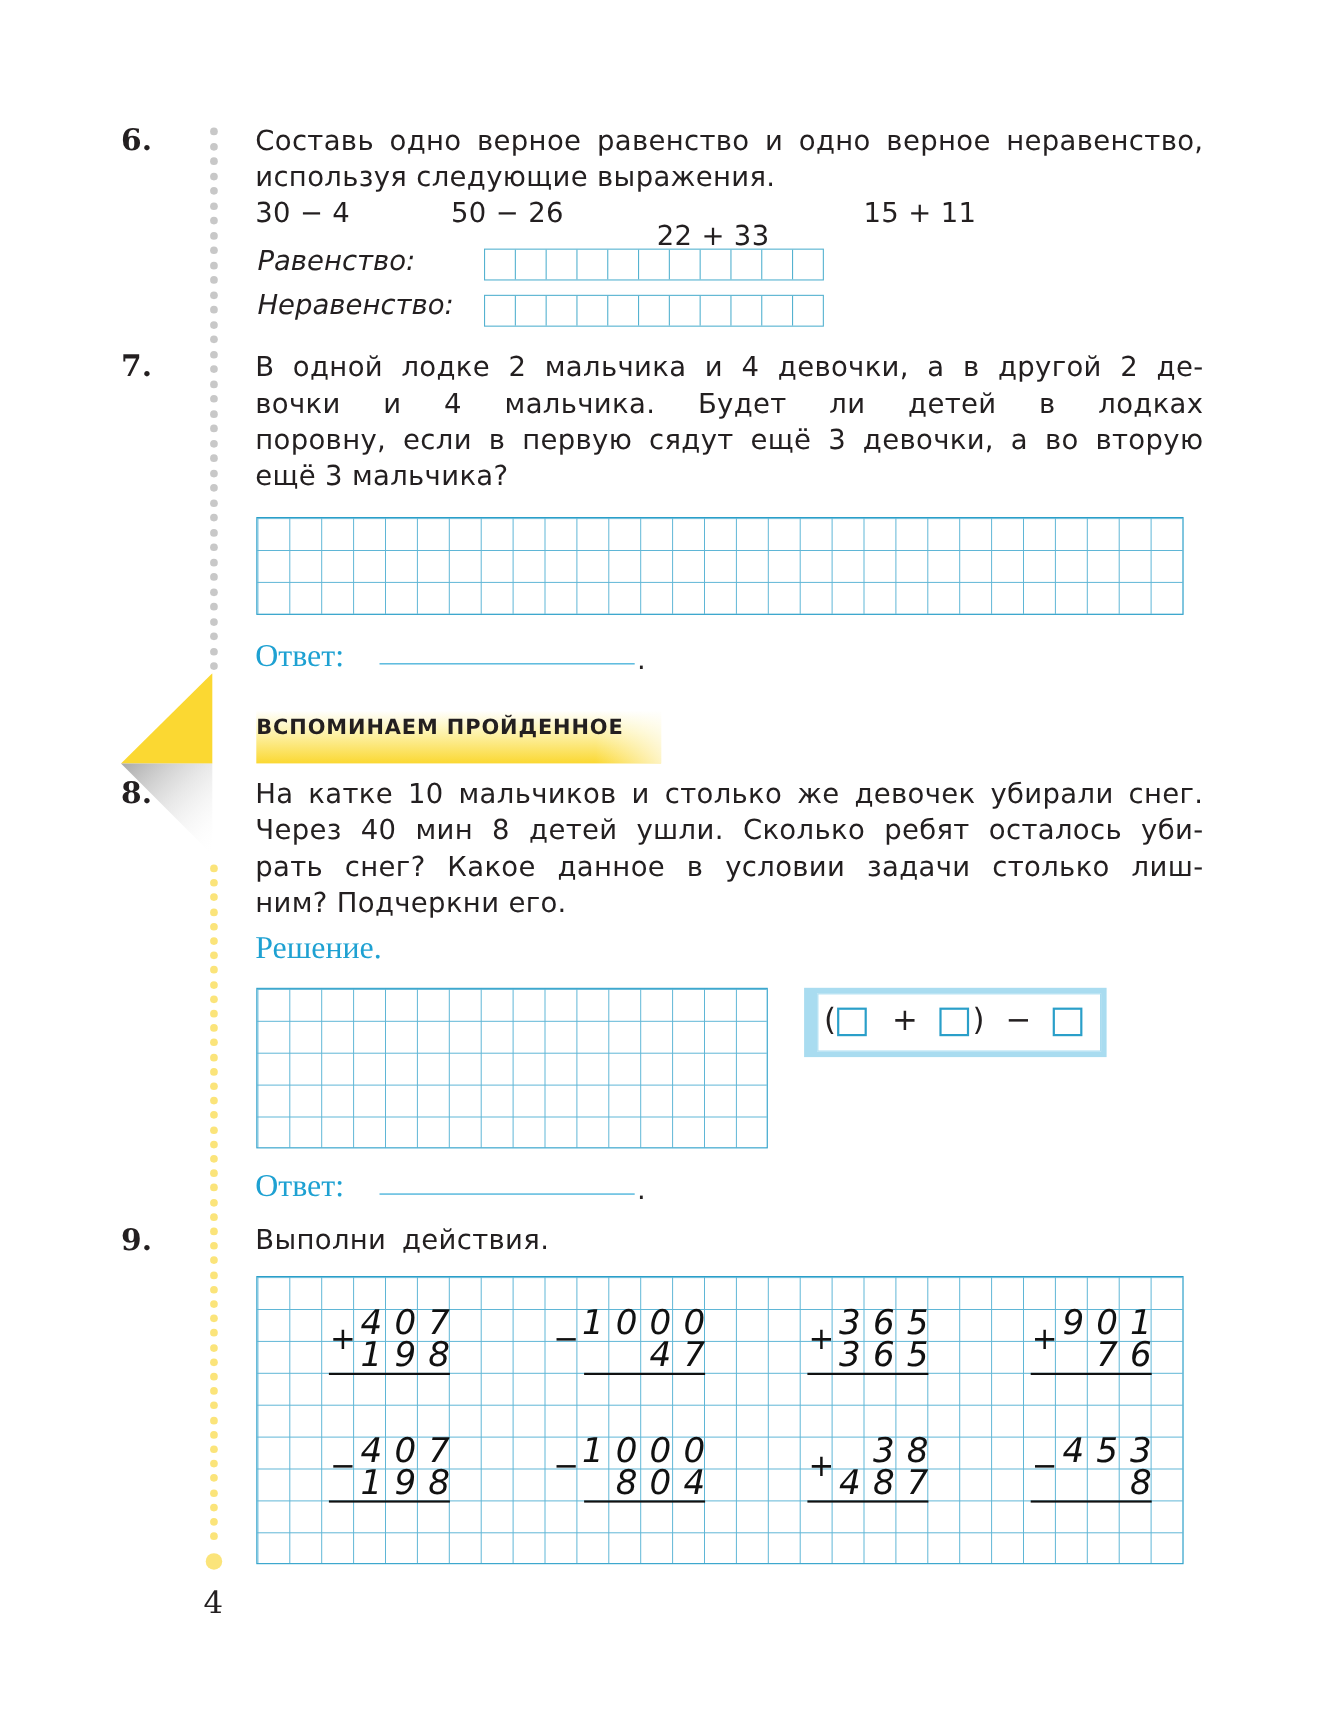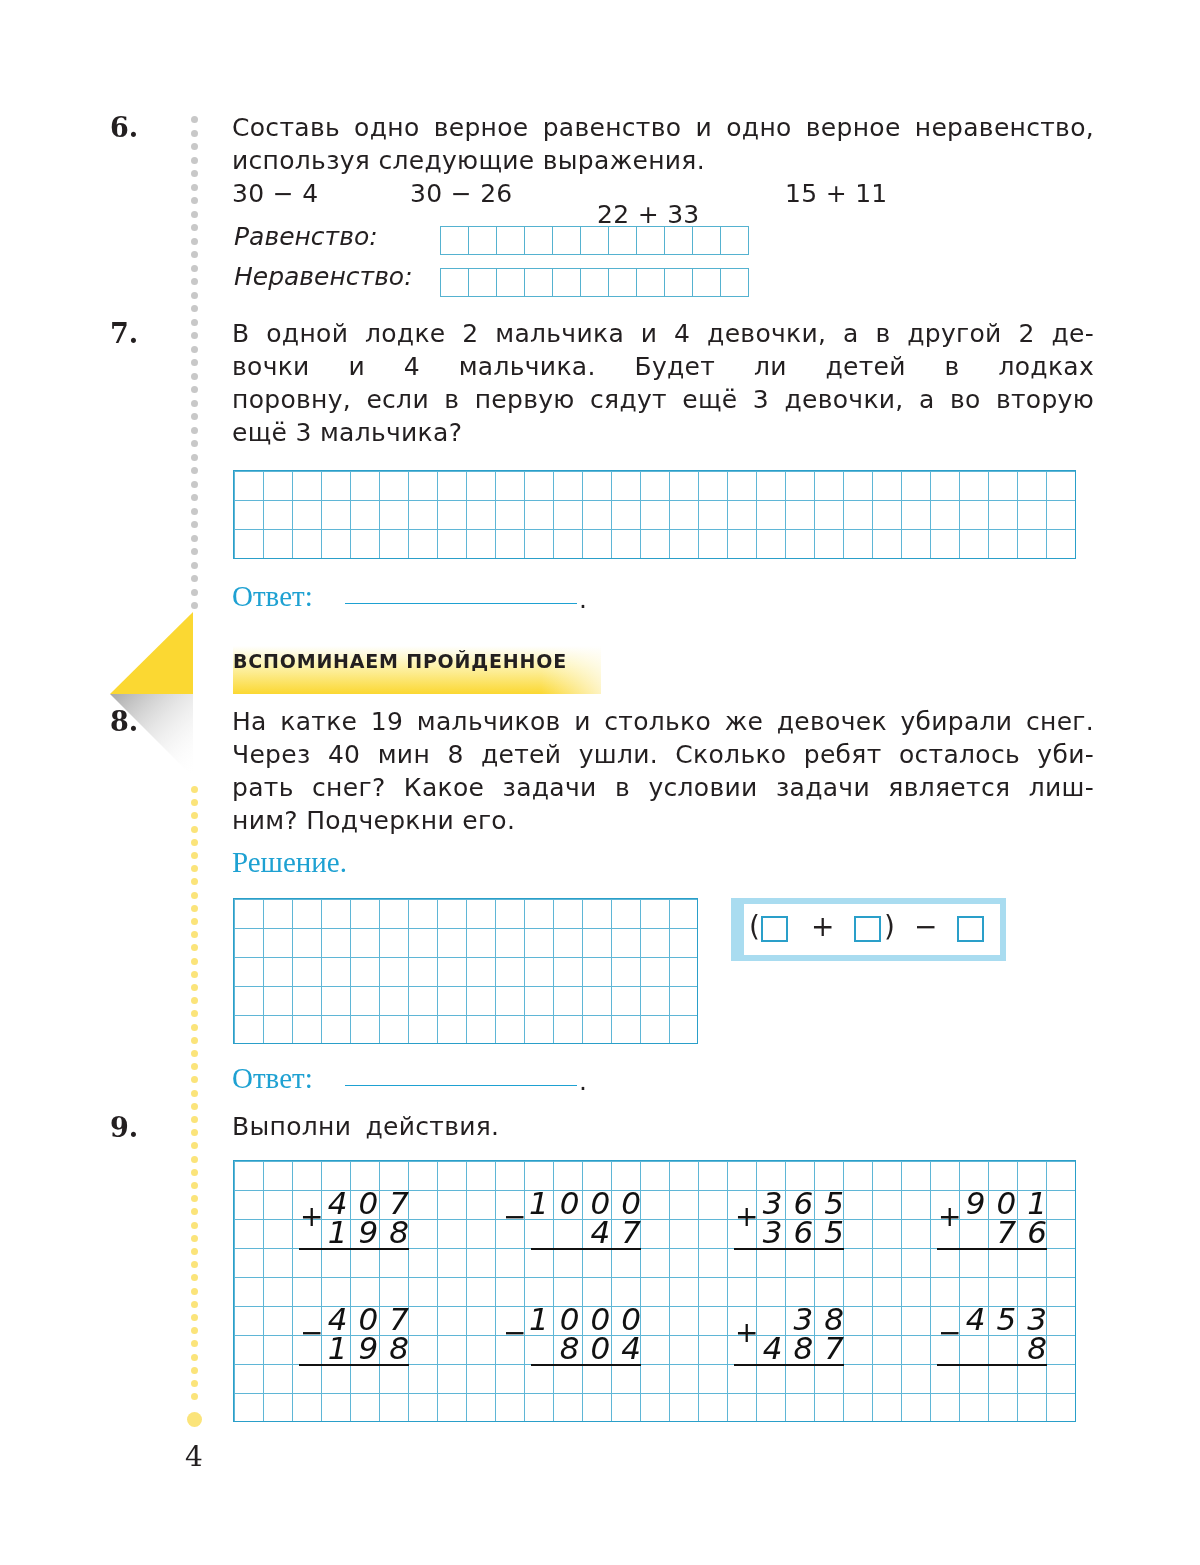--- a/index.html
+++ b/index.html
@@ -125,21 +125,21 @@
     </linearGradient>
   </defs>
   <polygon points="85,0 85,82 2,82" fill="#fbd832"></polygon>
   <polygon points="2,82 85,82 85,165" fill="url(#gshade)"></polygon>
 </svg>
 
 <div class="num" style="top:112px;">6.</div>
 <div class="abs txt just" style="left:232px;top:111px;width:862px;">Составь одно верное равенство и одно верное неравенство,</div>
 <div class="abs txt" style="left:232px;top:144px;">используя следующие выражения.</div>
 <div class="abs txt" style="left:232px;top:177px;">30 − 4</div>
-<div class="abs txt" style="left:410px;top:177px;">30 − 26</div>
+<div class="abs txt" style="left:410px;top:177px;">50 − 26</div>
 <div class="abs txt" style="left:597px;top:177px;margin-top:21px;">22 + 33</div>
 <div class="abs txt" style="left:785px;top:177px;">15 + 11</div>
 
 <div class="abs ital" style="left:234px;top:222px;">Равенство:</div>
 <div class="cells" style="left:440px;top:226px;width:309px;height:29px;">
   <span></span>
     <span></span>
     <span></span>
     <span></span>
     <span></span>
@@ -176,23 +176,23 @@
 <div class="abs blue-label" style="left:232px;top:580px;">Ответ:</div>
 <div class="answer-line" style="left:345px;top:603px;width:232px;"></div>
 <div class="abs txt" style="left:579px;top:583px;">.</div>
 
 <div class="abs" style="left:233px;top:646px;width:368px;height:48px;background:linear-gradient(to bottom,#ffffff 0%,#fdf3b0 40%,#fbd832 100%);background-blend-mode:normal;">
   <div style="position:absolute;right:0;top:0;width:60px;height:100%;background:linear-gradient(to right,rgba(255,255,255,0),rgba(255,255,255,0.7));"></div>
 </div>
 <div class="abs" style="left:233px;top:650px;font-weight:bold;font-size:19px;letter-spacing:0.8px;color:#231f20;">ВСПОМИНАЕМ ПРОЙДЕННОЕ</div>
 
 <div class="num" style="top:706px;">8.</div>
-<div class="abs txt just" style="left:232px;top:705px;width:862px;">На катке 19 мальчиков и столько же девочек убирали снег.</div>
+<div class="abs txt just" style="left:232px;top:705px;width:862px;">На катке 10 мальчиков и столько же девочек убирали снег.</div>
 <div class="abs txt just" style="left:232px;top:738px;width:862px;">Через 40 мин 8 детей ушли. Сколько ребят осталось уби-</div>
-<div class="abs txt just" style="left:232px;top:771px;width:862px;">рать снег? Какое задачи в условии задачи является лиш-</div>
+<div class="abs txt just" style="left:232px;top:771px;width:862px;">рать снег? Какое данное в условии задачи столько лиш-</div>
 <div class="abs txt" style="left:232px;top:804px;">ним? Подчеркни его.</div>
 
 <div class="abs blue-label" style="left:232px;top:846px;">Решение.</div>
 
 <div class="grid" style="left:233px;top:898px;width:465px;height:146px;"></div>
 
 <div class="abs" style="left:731px;top:898px;width:275px;height:63px;background:#a9dcf0;">
   <div style="position:absolute;left:12px;top:5px;right:5px;bottom:5px;background:#fff;border:1px solid #a9dcf0;"></div>
   <div class="abs" style="left:18px;top:12px;font-size:28px;">(</div>
   <div class="abs" style="left:30px;top:18px;width:27px;height:26px;border:2px solid #2a9fc9;box-sizing:border-box;"></div>

